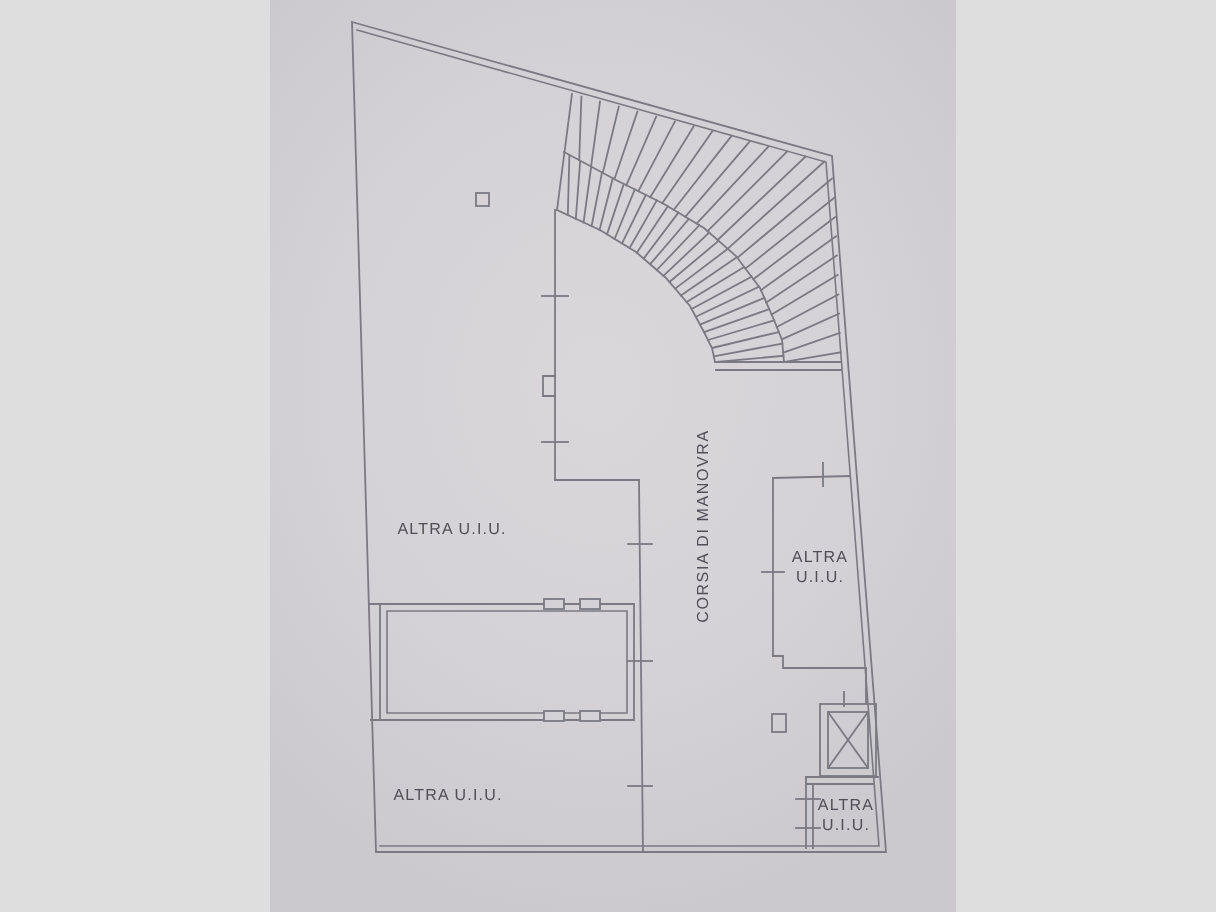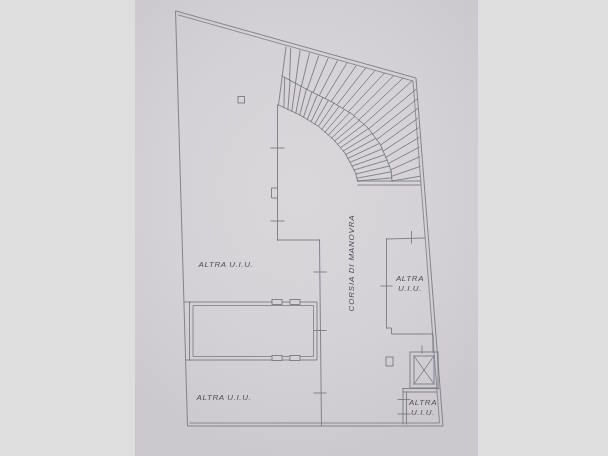--- a/index.html
+++ b/index.html
@@ -1,21 +1,21 @@
 <!DOCTYPE html>
 <html style="--bg: #dedede; --paper: #d4d2d6; --line: #7b7a83; --txt: #504f57;"><head>
 <meta charset="utf-8">
 <style>
   html,body{margin:0;padding:0;}
   body{
     width:608px;height:456px;overflow:hidden;
     background:var(--bg,#dedede);
     font-family:"Liberation Sans",sans-serif;
   }
-  .stage{position:relative;width:608px;height:320px;background:var(--bg,#dedede);font-style:italic;}
+  .stage{position:relative;width:608px;height:320px;background:var(--bg,#dedede);}
   .photo{
     position:absolute;left:135px;top:0;width:343px;height:456px;
     background:
       radial-gradient(ellipse 70% 60% at 48% 42%, #d9d7da 0%, #d4d2d6 55%, #cbc9ce 100%);
   }
   svg.plan{position:absolute;left:0;top:0;width:608px;height:456px;}
   svg.plan path, svg.plan rect, svg.plan line{
     stroke:var(--line,#7b7a83);
     stroke-width:0.9;
     fill:none;

